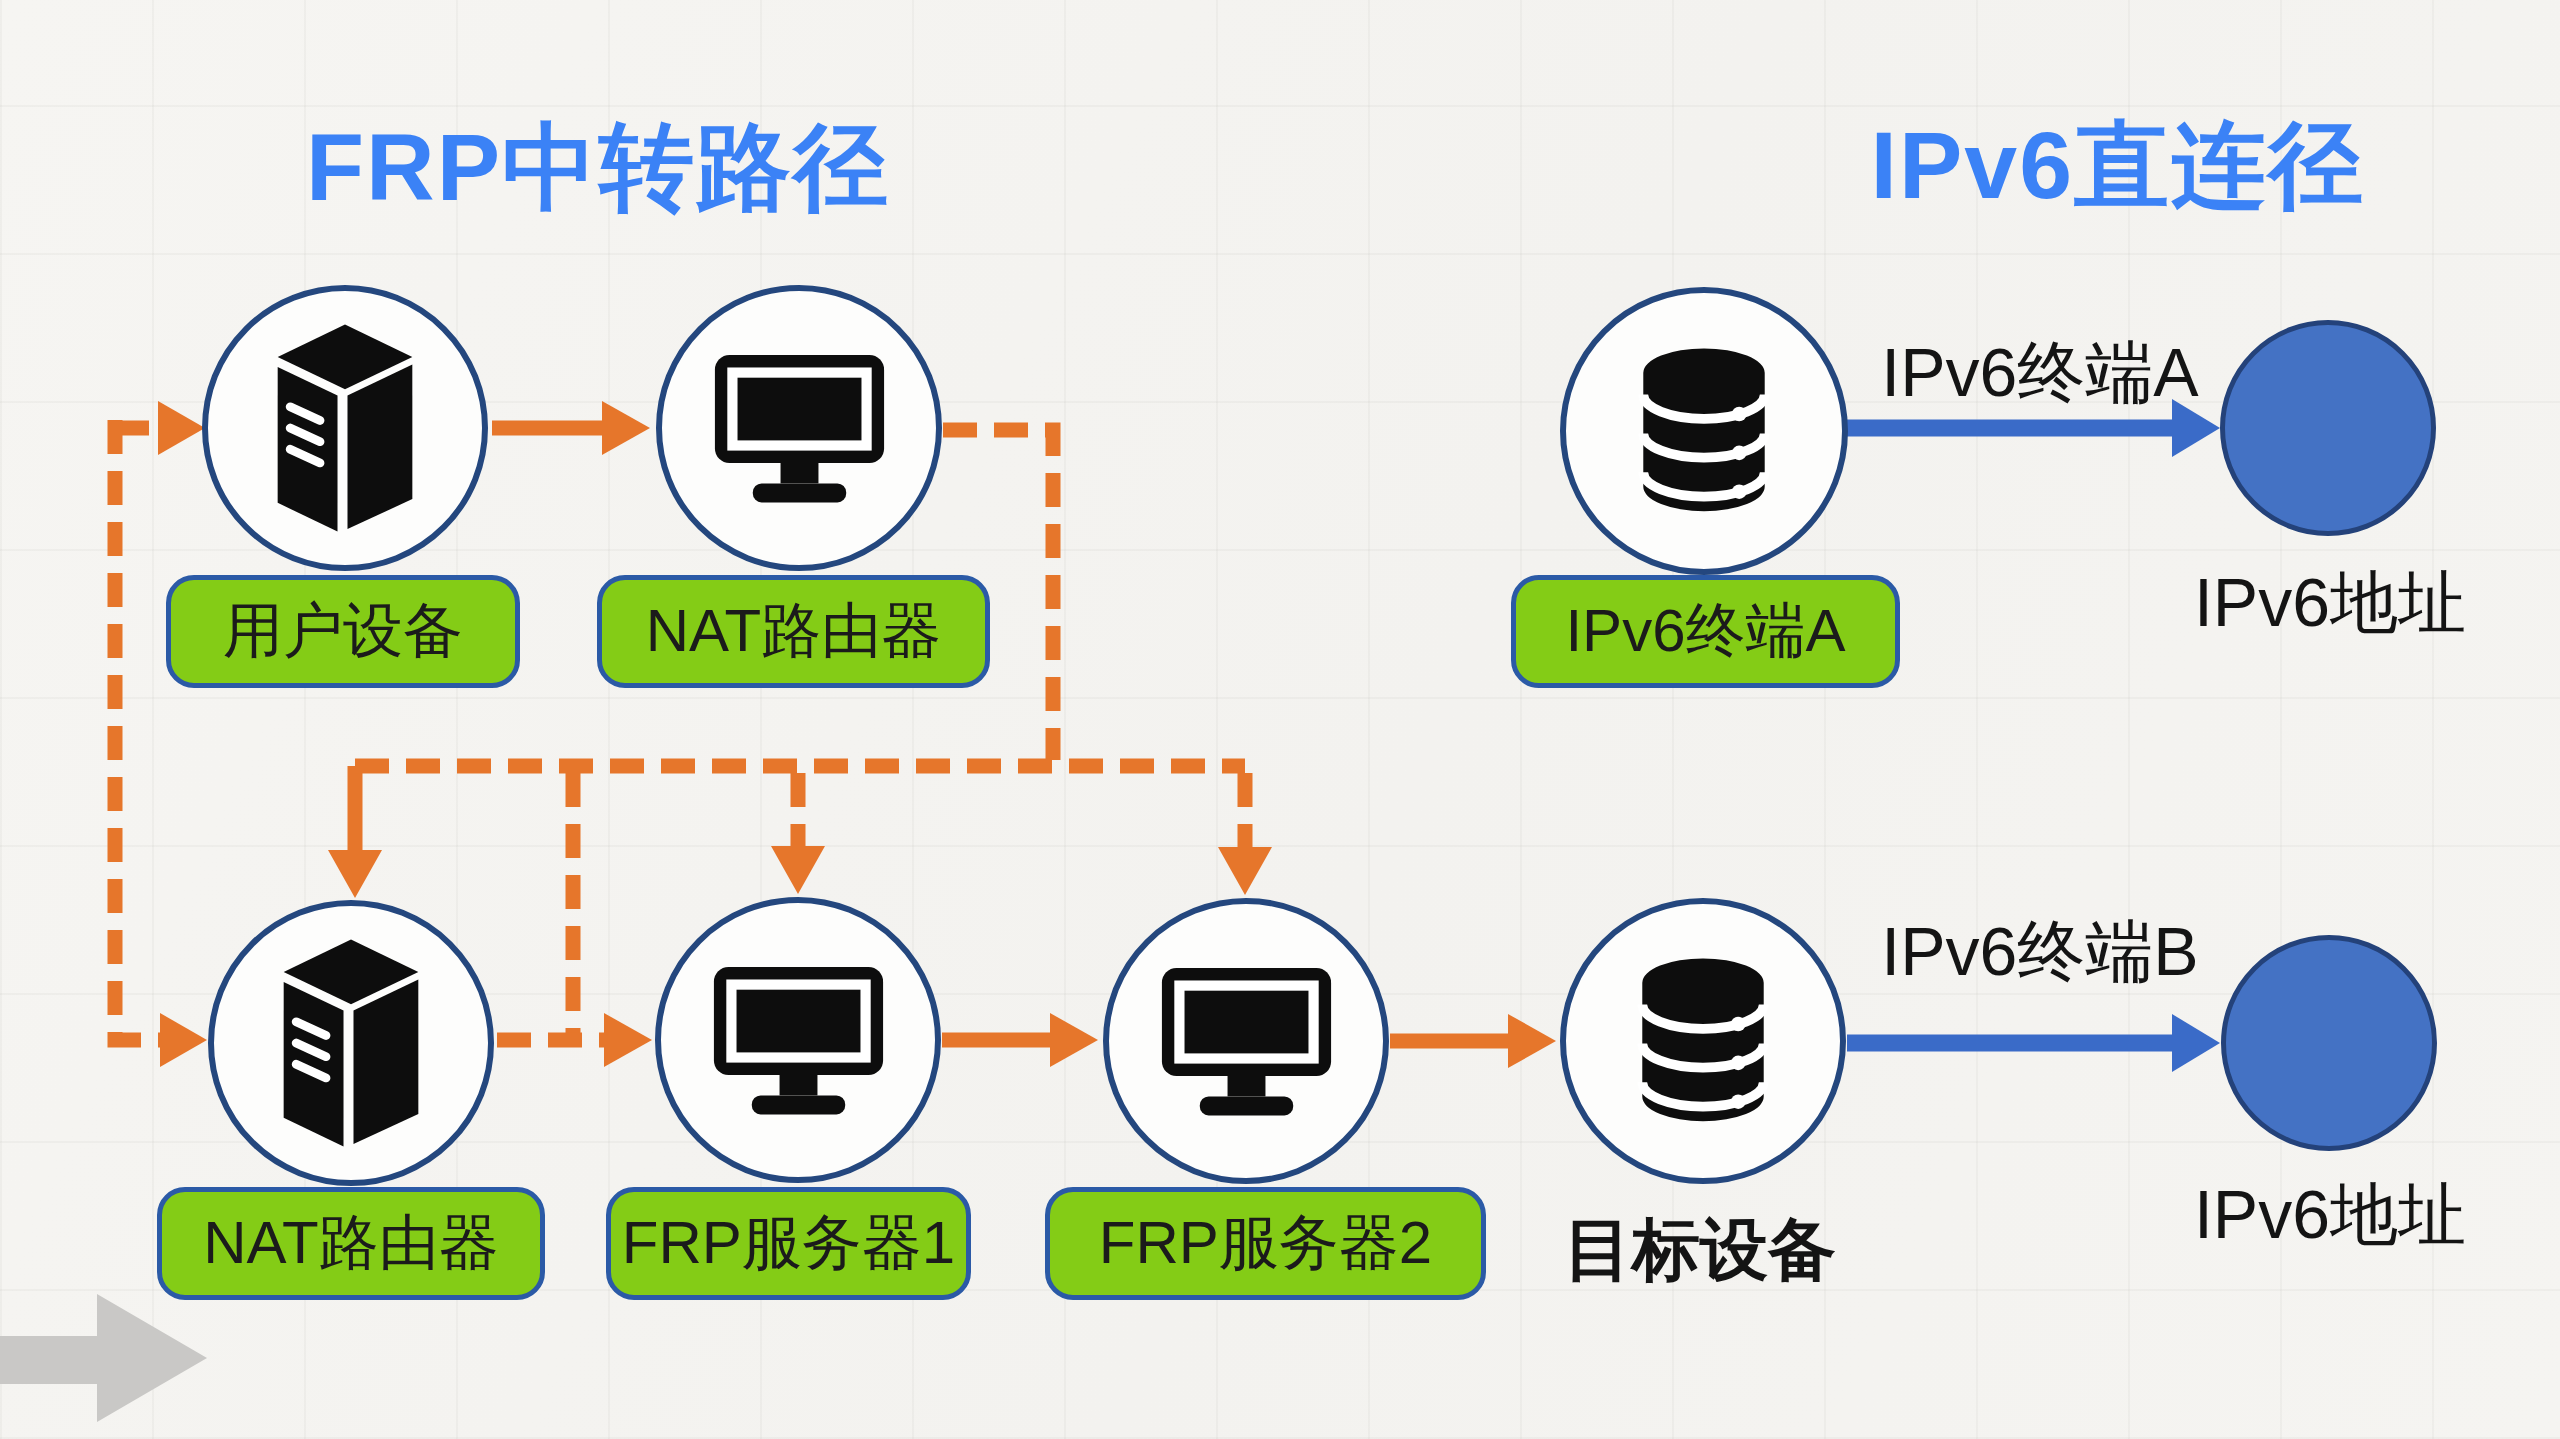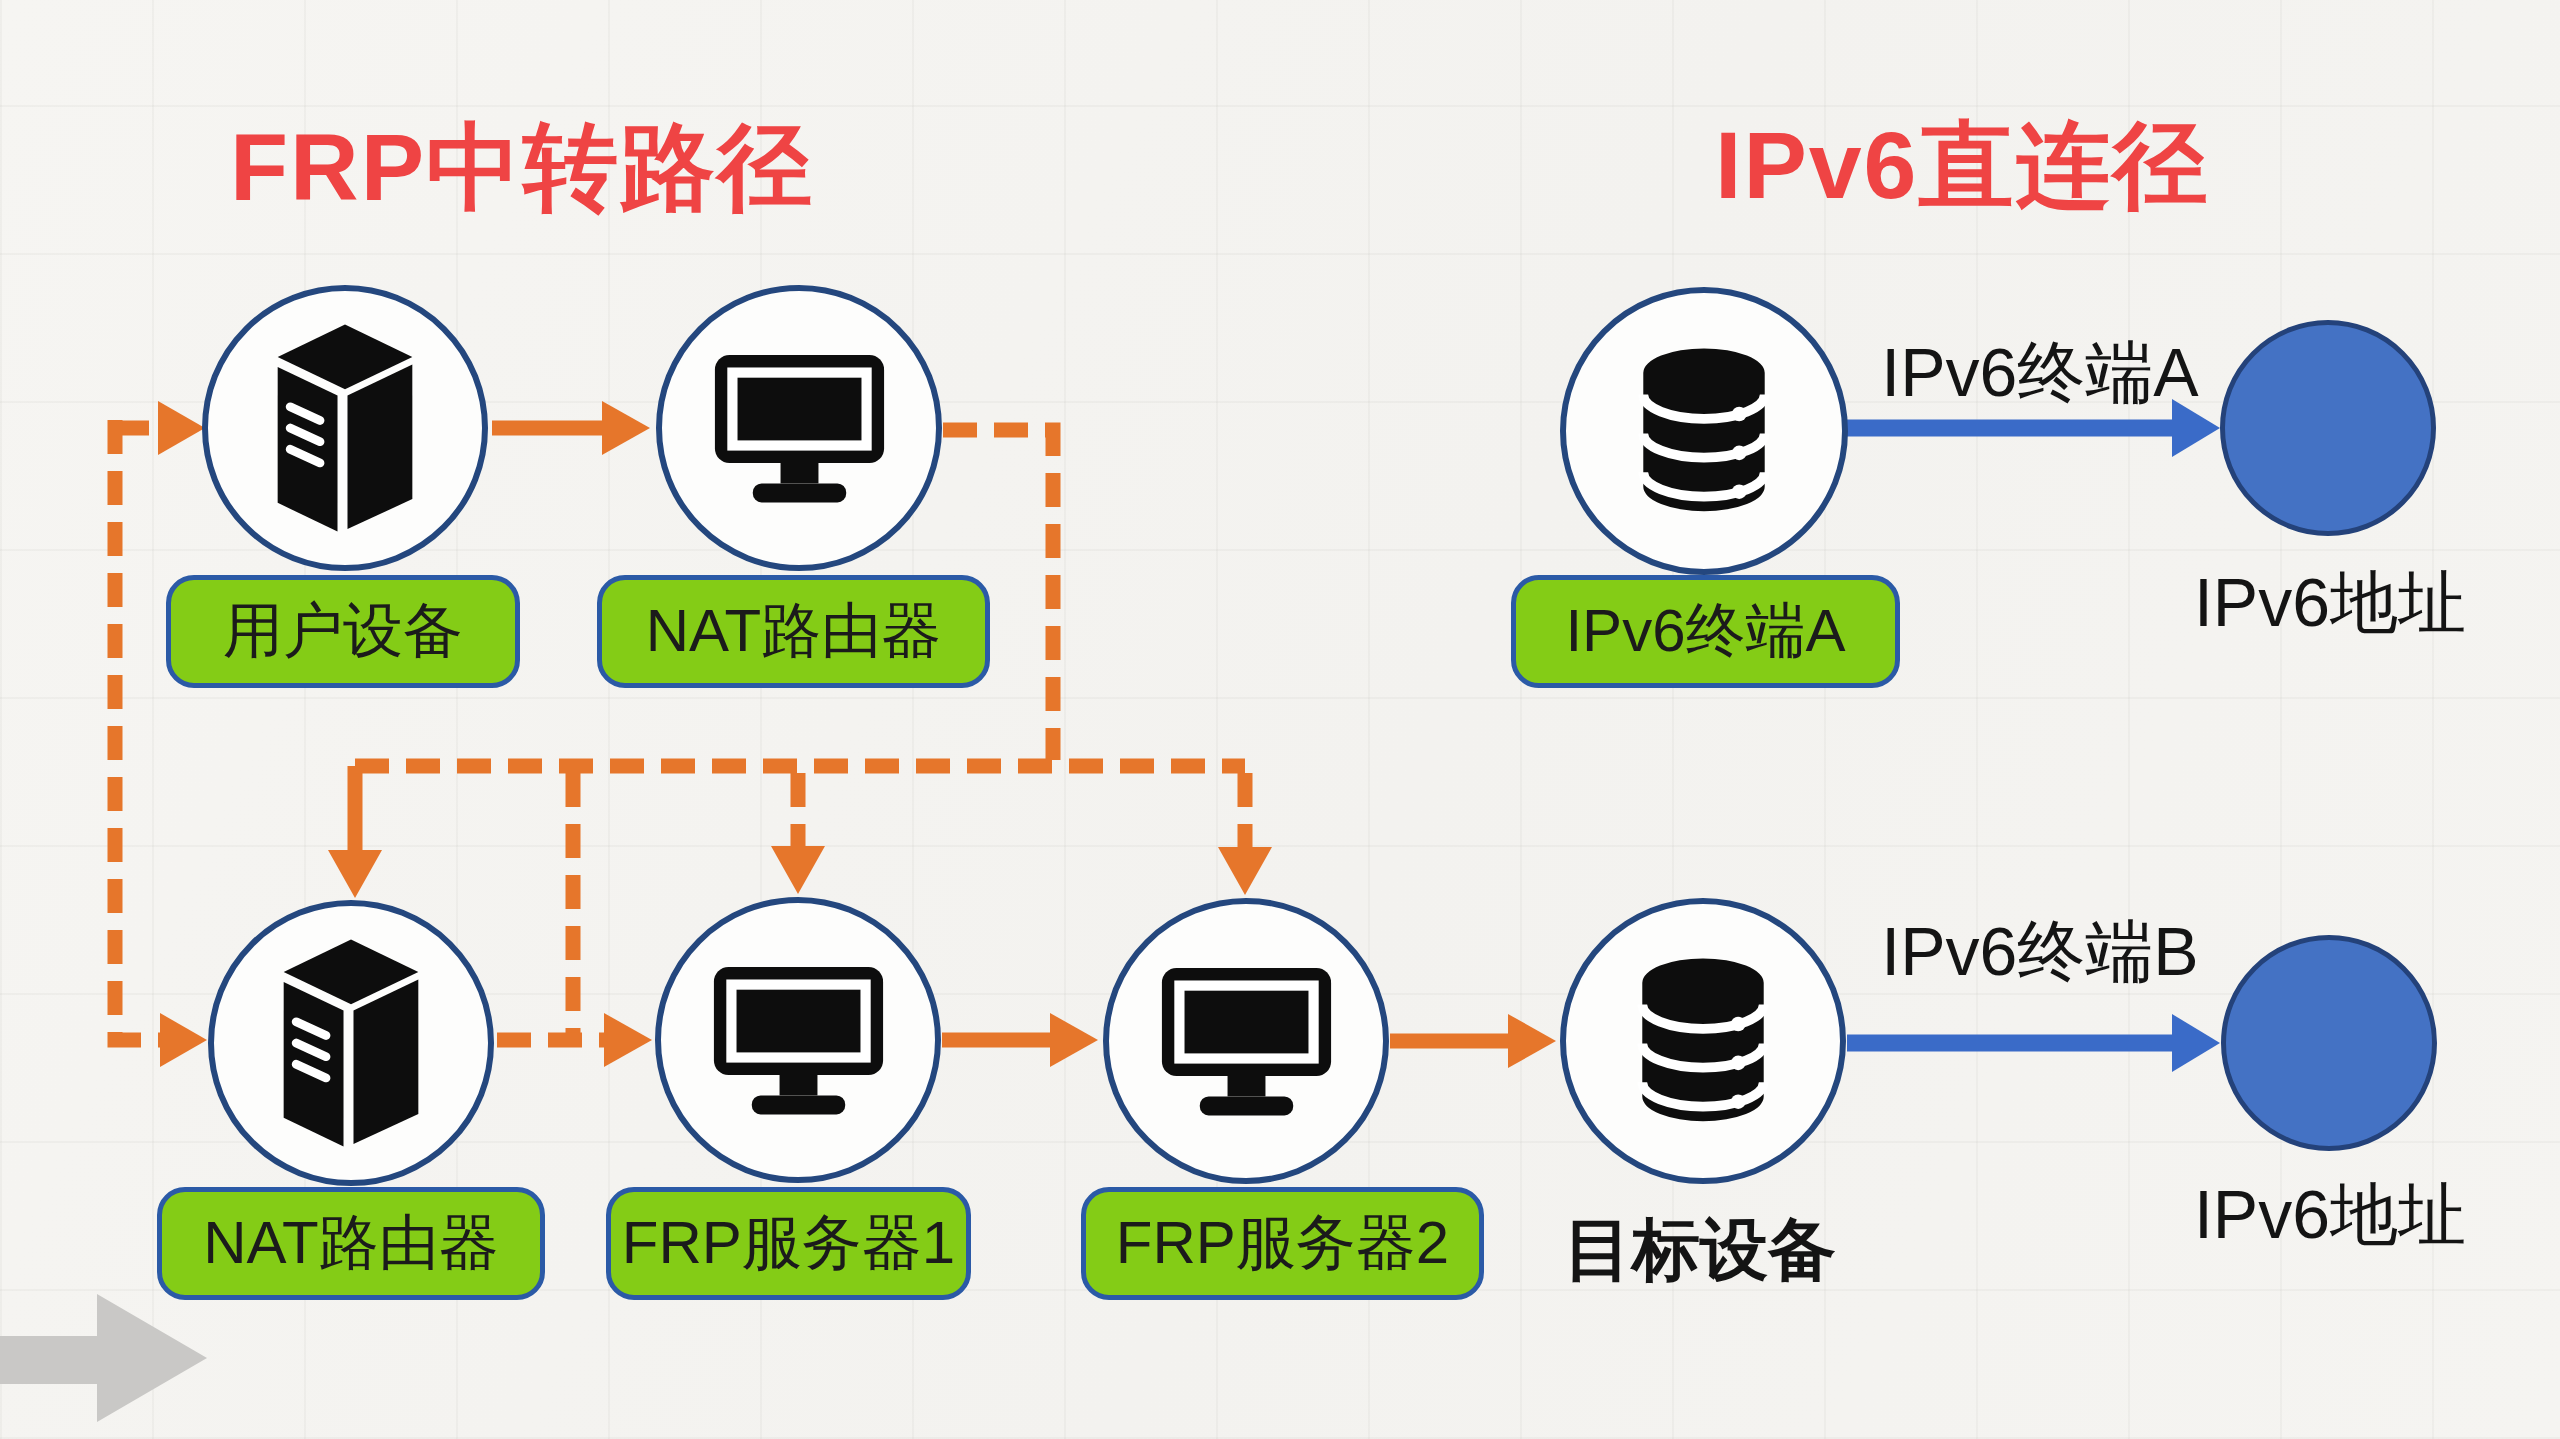--- a/index.html
+++ b/index.html
@@ -8,21 +8,21 @@
     background:
       repeating-linear-gradient(90deg, rgba(175,175,168,.10) 0 2px, transparent 2px 152px),
       repeating-linear-gradient(0deg, rgba(175,175,168,.10) 0 2px, transparent 2px 148px),
       linear-gradient(115deg,#f6f5f2 0%,#f3f2ef 55%,#f5f4f1 100%);
     font-family:"Liberation Sans","DejaVu Sans",sans-serif;
     color:#161616;
   }
   .abs{position:absolute;}
   .title{
     font-size:95px;font-weight:900;letter-spacing:2px;
-    text-align:left;white-space:nowrap;color:#ef4444;
+    text-align:right;white-space:nowrap;color:#3b82f6;
   }
   .node-circle{
     position:absolute;border-radius:50%;box-sizing:border-box;
     border:6px solid #24477E;background:#fdfdfc;
     display:flex;align-items:center;justify-content:center;
   }
   .blue-circle{
     position:absolute;border-radius:50%;box-sizing:border-box;
     background:#4472C4;border:5px solid #24427A;
   }
@@ -177,19 +177,19 @@
   </svg>
 </div>
 
 <div class="blue-circle" style="left:2221px;top:935px;width:216px;height:216px;"></div>
 
 <div class="label-box" style="left:166px;top:575px;width:354px;">用户设备</div>
 <div class="label-box" style="left:597px;top:575px;width:393px;">NAT路由器</div>
 <div class="label-box" style="left:1511px;top:575px;width:389px;">IPv6终端A</div>
 <div class="label-box" style="left:157px;top:1187px;width:388px;">NAT路由器</div>
 <div class="label-box" style="left:606px;top:1187px;width:365px;">FRP服务器1</div>
-<div class="label-box" style="left:1045px;top:1187px;width:403px;margin-left:36px;">FRP服务器2</div>
+<div class="label-box" style="left:1045px;top:1187px;width:441px;">FRP服务器2</div>
 
 <div class="plain-label" style="left:1495px;top:1205px;width:410px;font-weight:bold;">目标设备</div>
 <div class="plain-label" style="left:2130px;top:558px;width:400px;">IPv6地址</div>
 <div class="plain-label" style="left:2130px;top:1170px;width:400px;">IPv6地址</div>
 <div class="plain-label" style="left:1845px;top:328px;width:390px;">IPv6终端A</div>
 <div class="plain-label" style="left:1845px;top:907px;width:390px;">IPv6终端B</div>
 
 </body></html>

